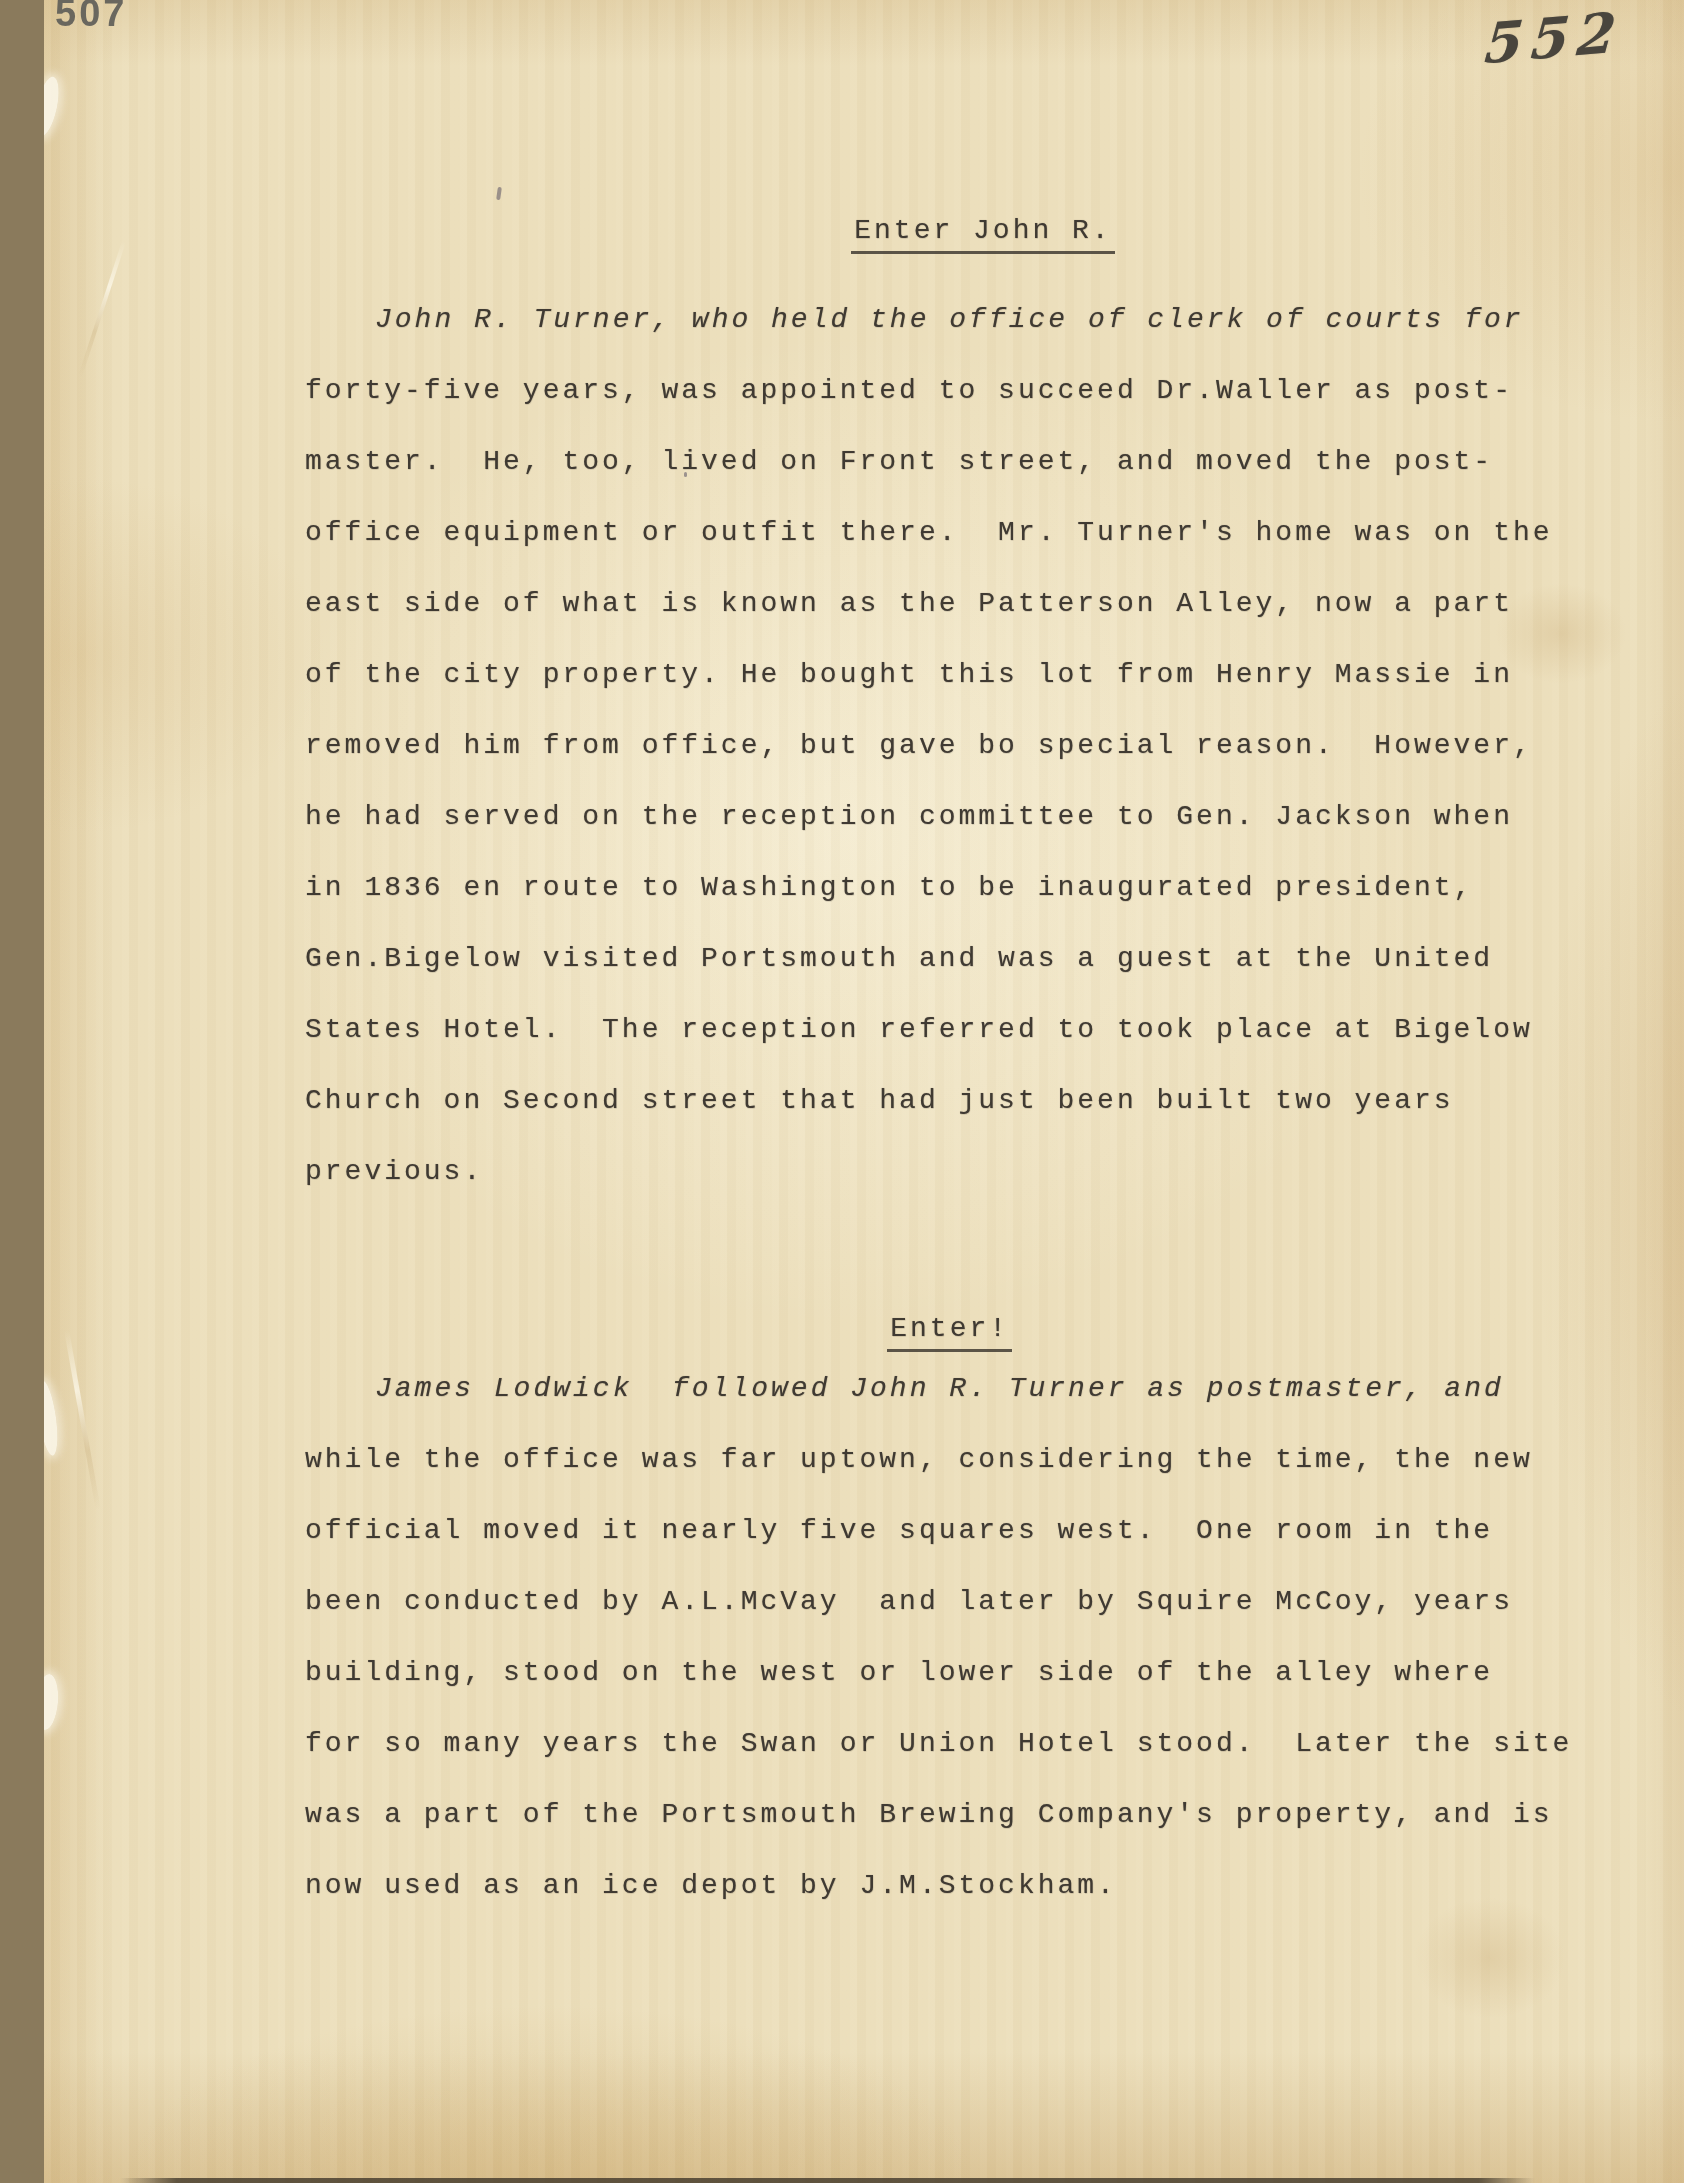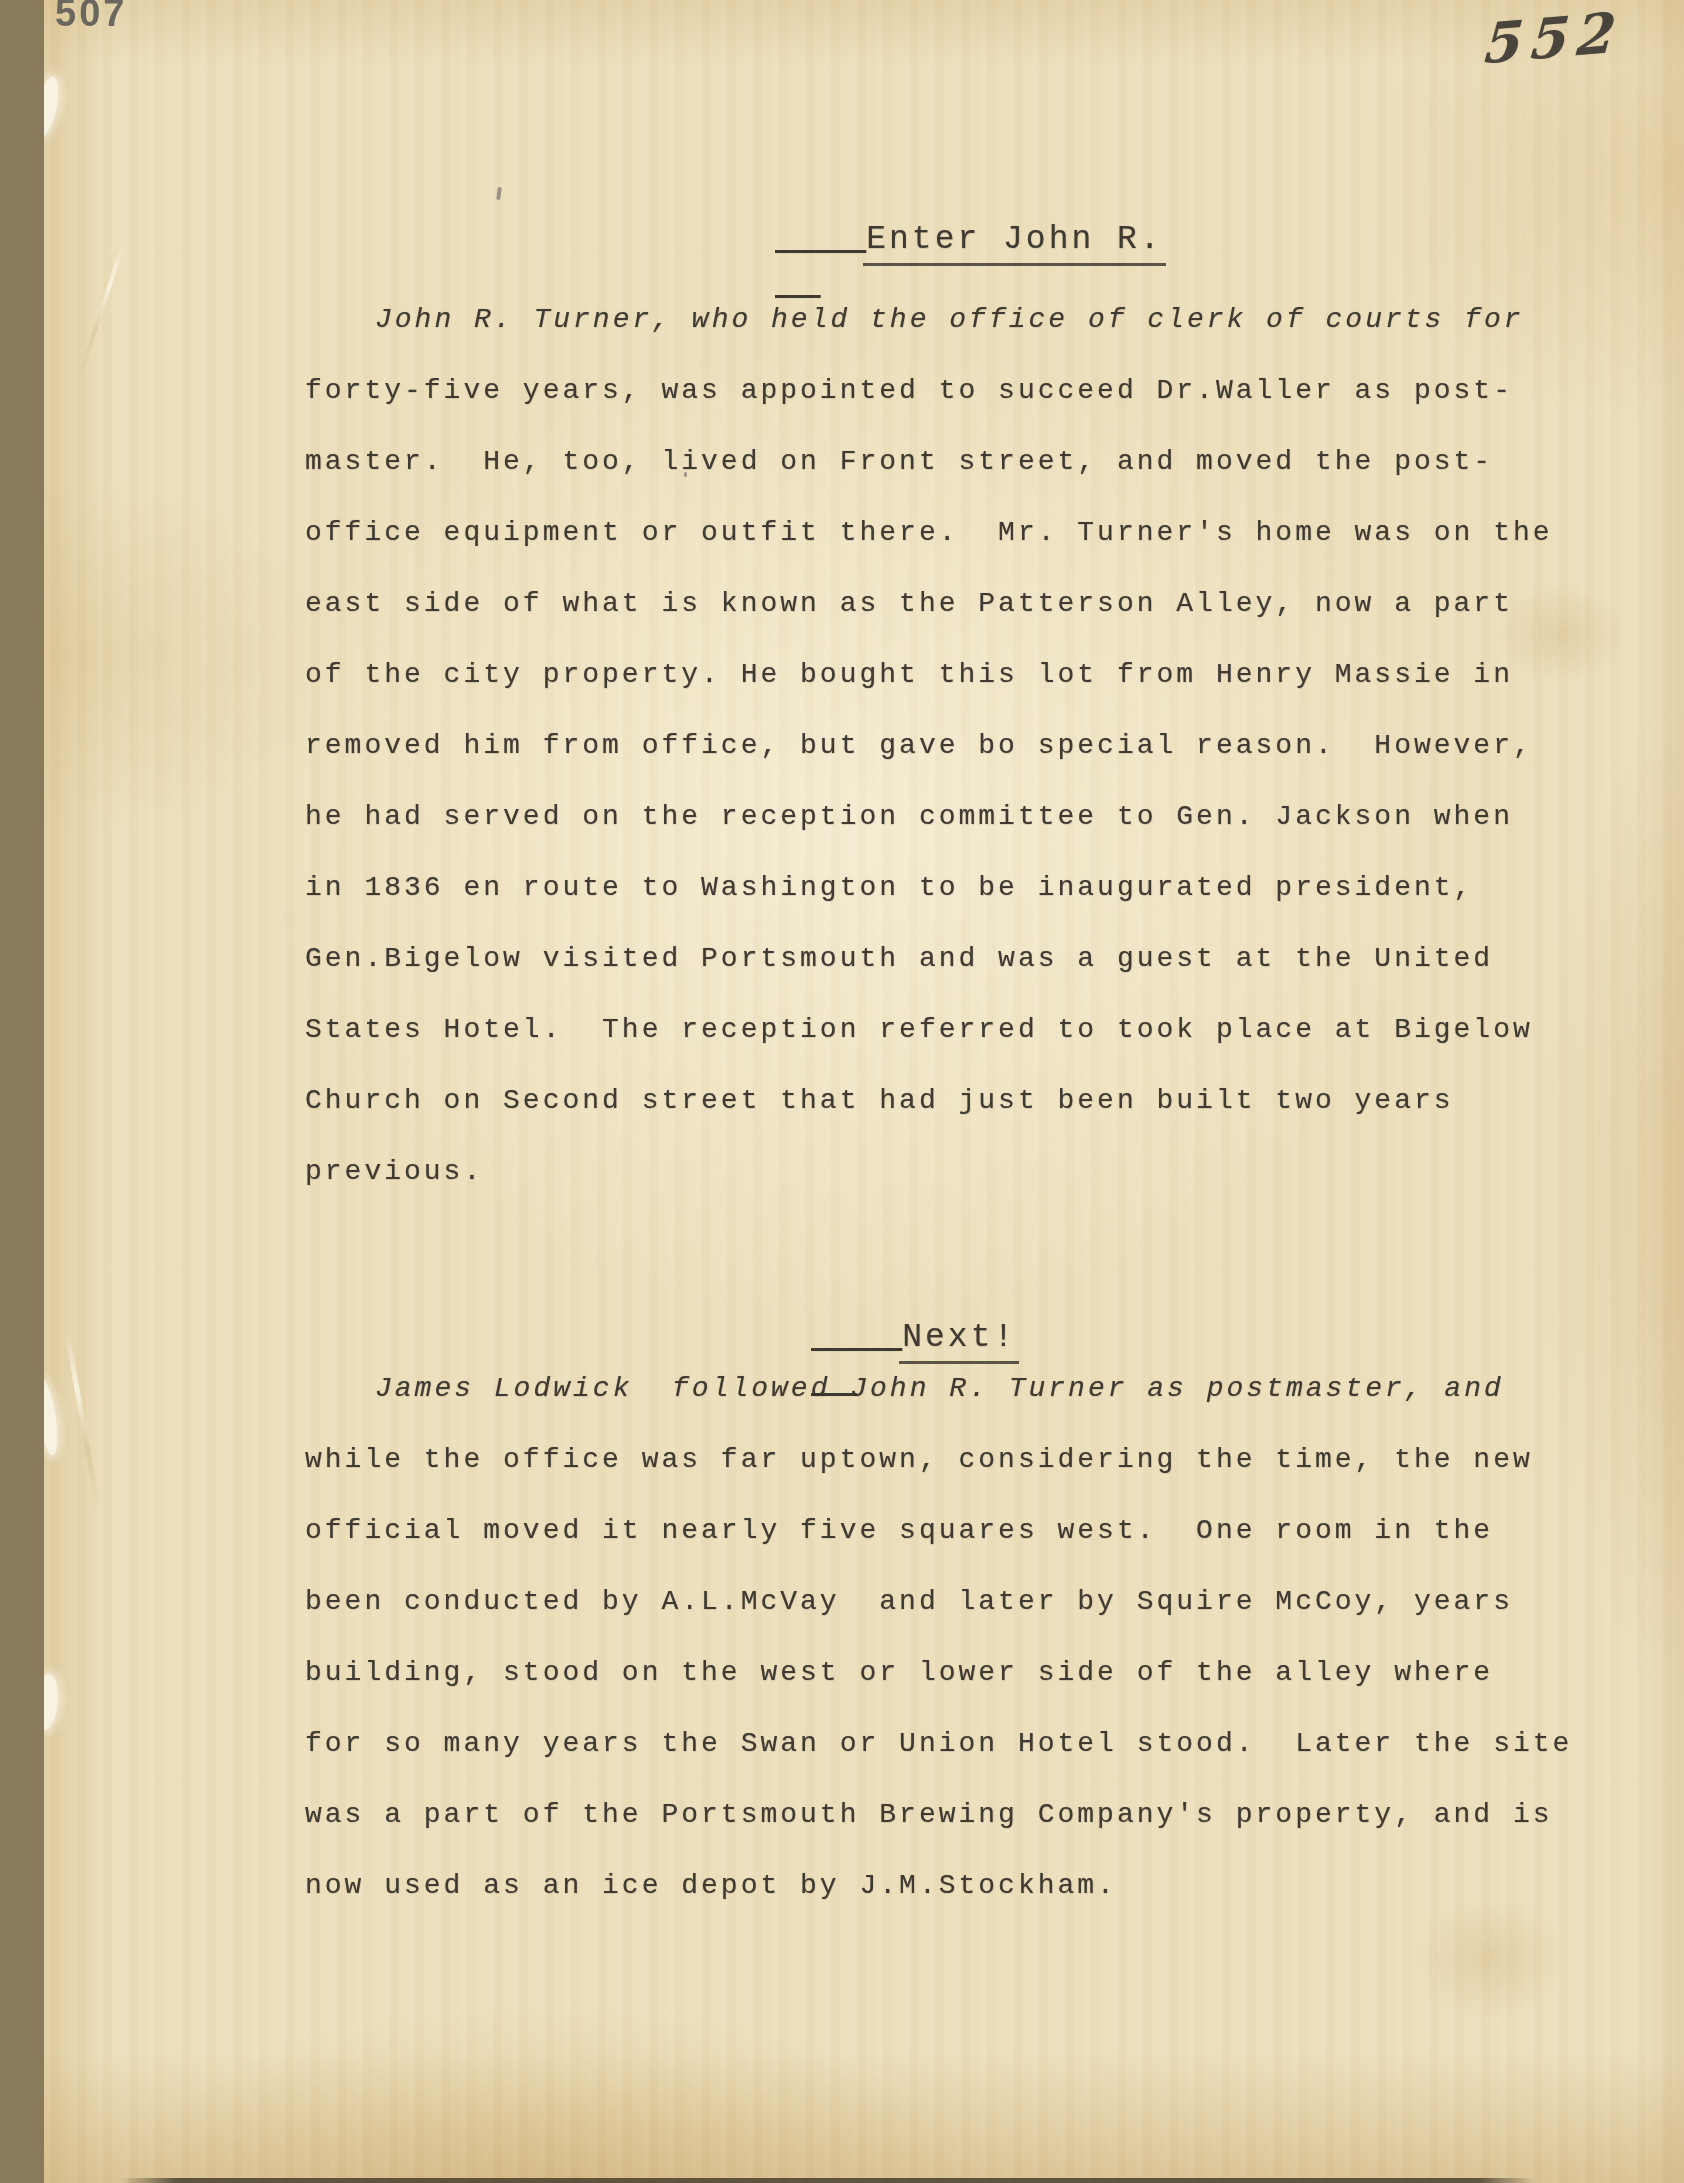--- a/index.html
+++ b/index.html
@@ -39,21 +39,21 @@
     position:absolute; top:5px; left:1441px;
     font-family:"DejaVu Serif",serif;
     font-style:italic; font-weight:700;
     font-size:55px; letter-spacing:8px;
     color:#49453d;
     transform:rotate(-5deg) skewX(-10deg);
     text-shadow:0 0 1px rgba(73,69,61,0.45);
   }
   .heading {
     position:absolute;
-    font-size:33px; letter-spacing:3px; white-space:pre;text-decoration:underline;
+    font-size:28px; letter-spacing:3px; white-space:pre;
   }
   .heading .hl {
     display:inline-block;
     padding:0 3px 5px 3px; margin:0 -3px;
     border-bottom:3px solid rgba(50,45,38,0.78);
   }
   .h-enter { top:184px; left:731px; }
   .h-next  { top:1282px; left:767px; }
   .para {
     position:absolute; left:261px;
@@ -109,21 +109,21 @@
     <div class="line">removed him from office, but gave bo special reason.  However,</div>
     <div class="line">he had served on the reception committee to Gen. Jackson when</div>
     <div class="line">in 1836 en route to Washington to be inaugurated president,</div>
     <div class="line">Gen.Bigelow visited Portsmouth and was a guest at the United</div>
     <div class="line">States Hotel.  The reception referred to took place at Bigelow</div>
     <div class="line">Church on Second street that had just been built two years</div>
     <div class="line">previous.</div>
   </div>
 
   <div class="heading typed h-next">
-    <span class="hl">Next!</span>
+    <span class="hl">Enter!</span>
   </div>
 
   <div class="para typed p2">
     <div class="line indent">James Lodwick  followed John R. Turner as postmaster, and</div>
     <div class="line">while the office was far uptown, considering the time, the new</div>
     <div class="line">official moved it nearly five squares west.  One room in the</div>
     <div class="line">been conducted by A.L.McVay  and later by Squire McCoy, years</div>
     <div class="line">building, stood on the west or lower side of the alley where</div>
     <div class="line">for so many years the Swan or Union Hotel stood.  Later the site</div>
     <div class="line">was a part of the Portsmouth Brewing Company's property, and is</div>

